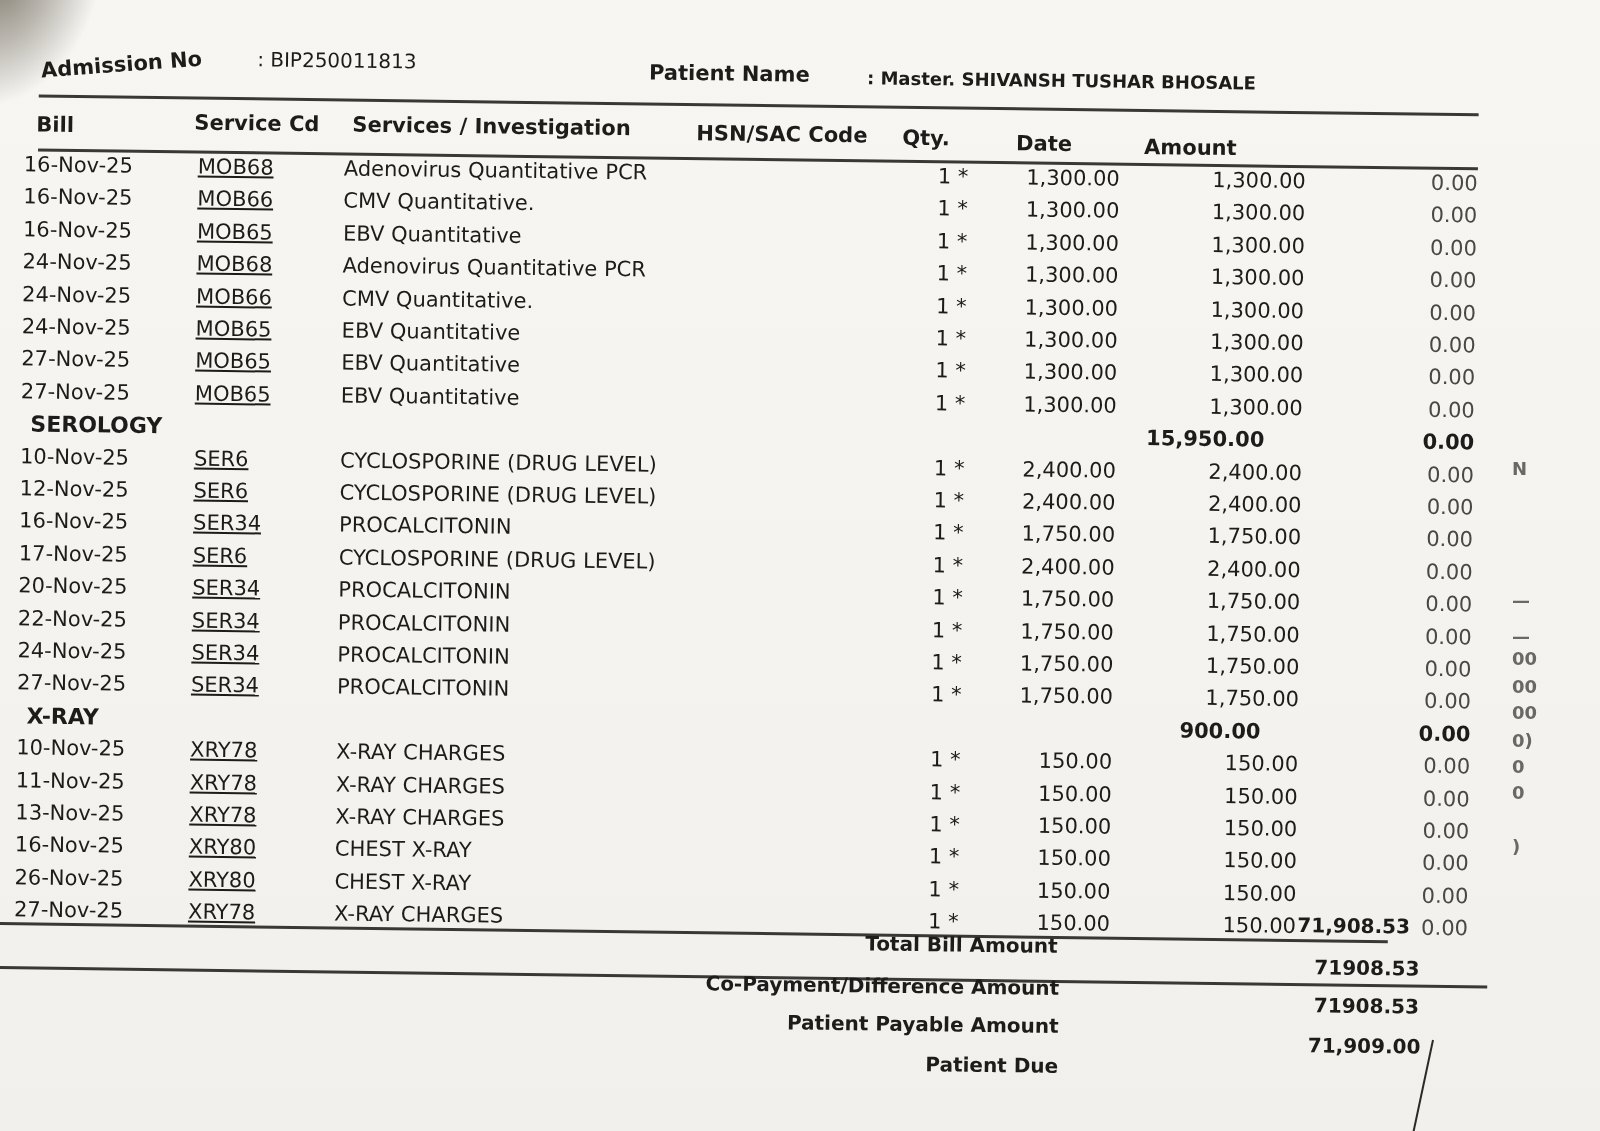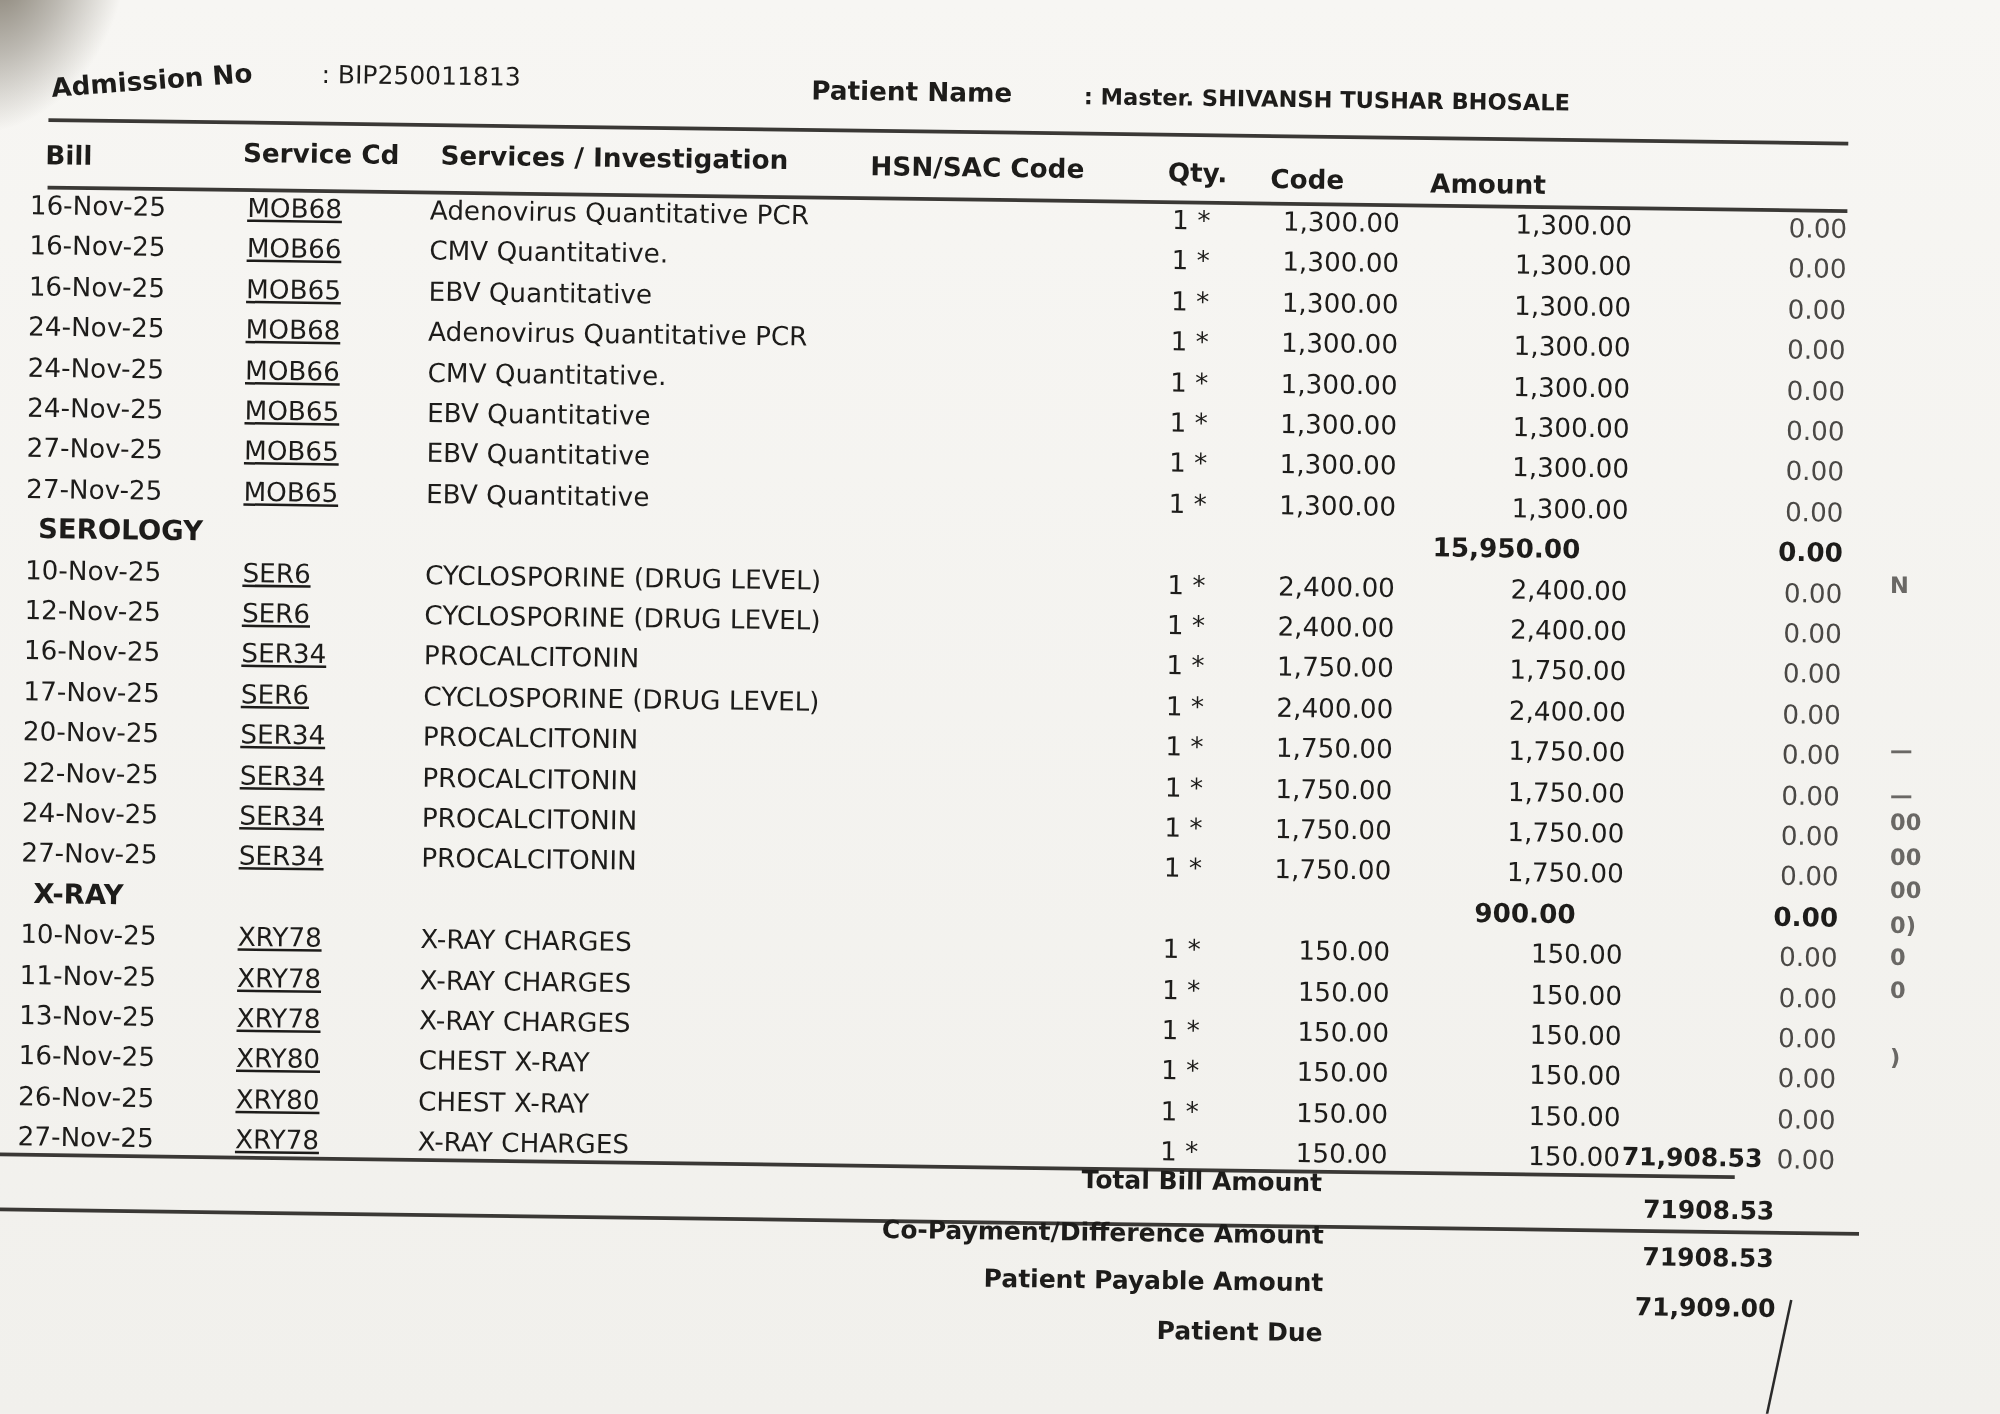--- a/index.html
+++ b/index.html
@@ -63,22 +63,22 @@
     <span class="hdr-value" style="left:258px; top:44px;">: BIP250011813</span>
     <span class="hdr-label" style="left:650px; top:52px;">Patient Name</span>
     <span class="hdr-value" style="left:868px; top:56px; font-weight:bold; font-size:18px;">: Master. SHIVANSH TUSHAR BHOSALE</span>
 
     <div class="rule" style="left:40px; top:94px; width:1440px;"></div>
 
     <span class="col-head" style="left:38px; top:112px;">Bill</span>
     <span class="col-head" style="left:196px;">Service Cd</span>
     <span class="col-head" style="left:354px;">Services / Investigation</span>
     <span class="col-head" style="left:698px; top:112px;">HSN/SAC Code</span>
-    <span class="col-head" style="left:904px; top:114px;margin-left:32px;">Qty.</span>
-    <span class="col-head" style="left:1018px; top:118px;">Code</span>
+    <span class="col-head" style="left:904px; top:114px;">Qty.</span>
+    <span class="col-head" style="left:1018px; top:118px;">Date</span>
     <span class="col-head" style="left:1146px; top:120px;">Amount</span>
 
     <div class="rule" style="left:40px; top:148px; width:1440px;"></div>
 
     <div id="rows">
         <div class="row" style="top: 152px;">
           <span class="c-date">16-Nov-25</span>
           <span class="c-code">MOB68</span>
           <span class="c-svc">Adenovirus Quantitative PCR</span>
           <span class="c-qty">1 *</span>

